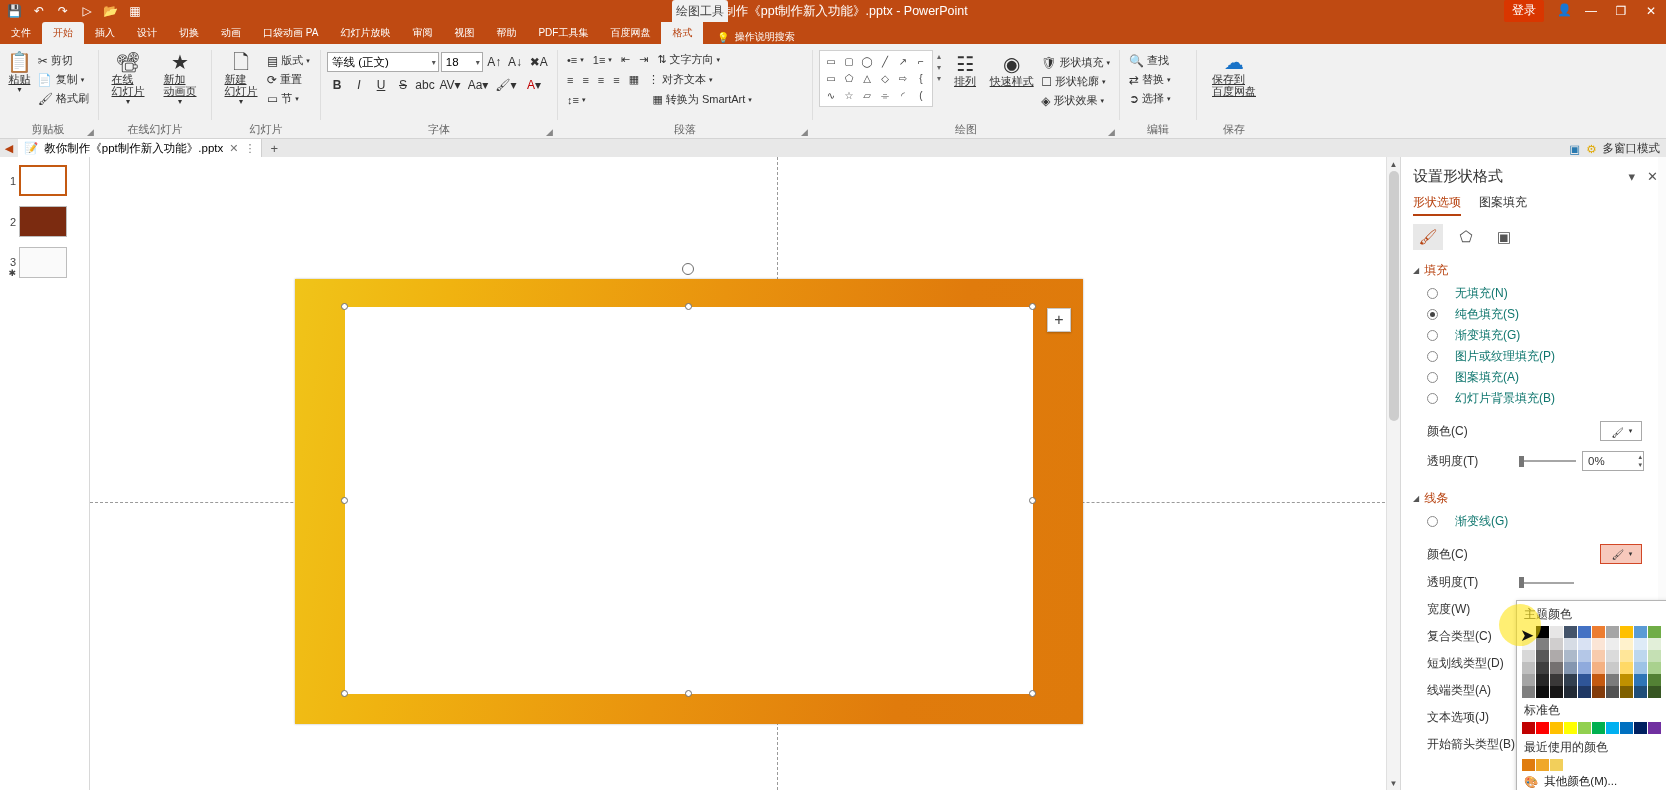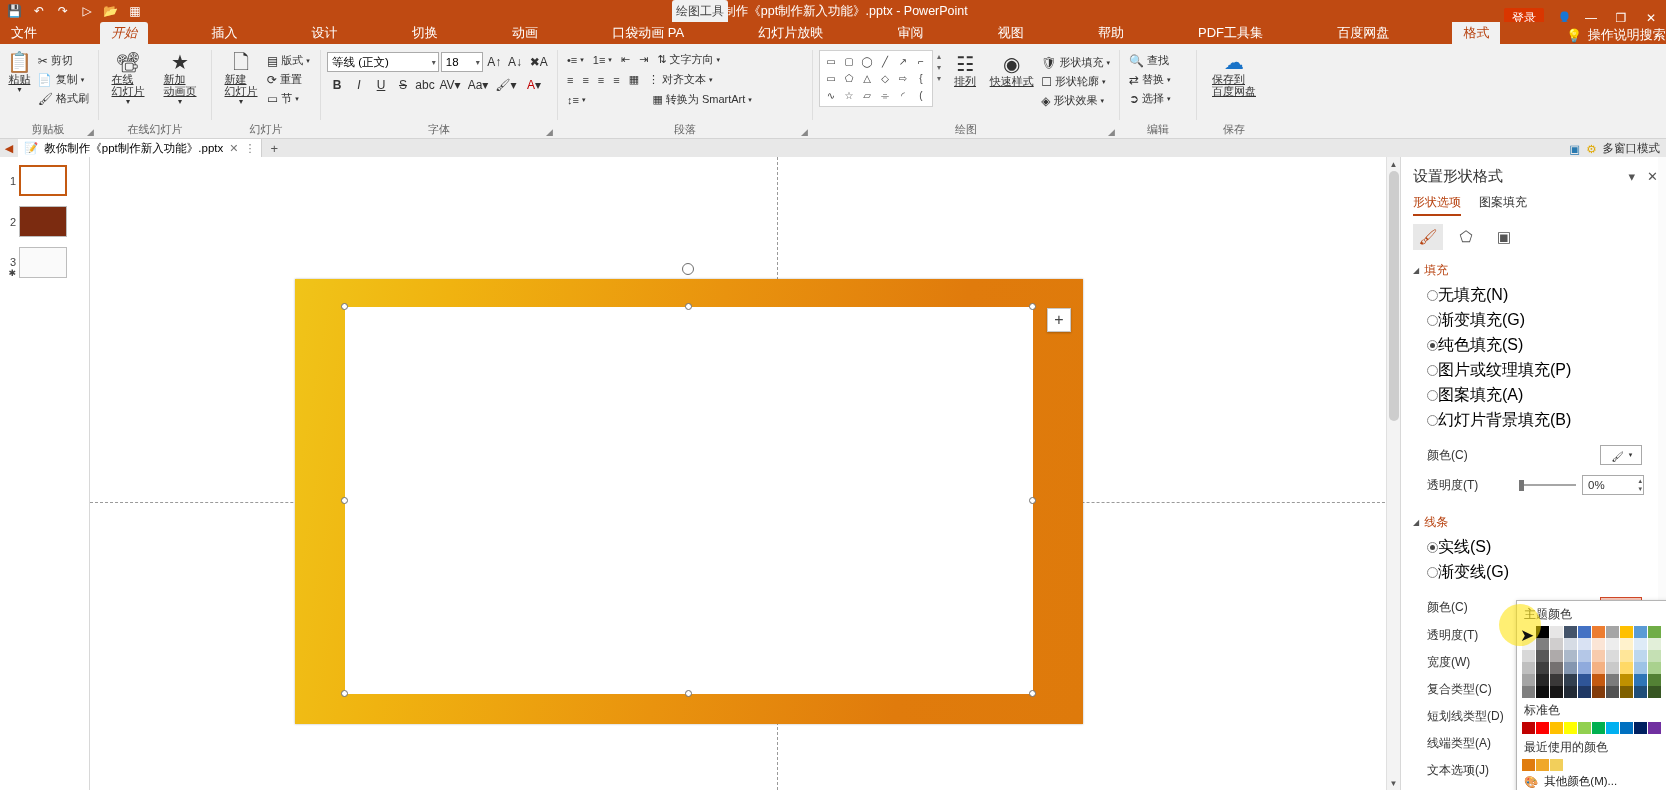--- a/index.html
+++ b/index.html
@@ -19,28 +19,28 @@
     display:flex; align-items:center; color:#fff; position:relative;
   }
   .titlebar .qat { display:flex; align-items:center; gap:2px; padding-left:4px; }
   .qat-btn { width:22px; height:20px; display:flex; align-items:center; justify-content:center; font-size:12px; color:#fff; }
   .title-center { position:absolute; left:0; right:0; text-align:center; font-size:12.5px; pointer-events:none; }
   .ctx-tab {
     position:absolute; left:672px; top:0; width:56px; height:22px;
     background:#f1f1f1; color:#444; font-size:12px; display:flex; align-items:center; justify-content:center;
     border-top-left-radius:3px; border-top-right-radius:3px;
   }
-  .title-right { position:absolute; right:0; top:7px; height:22px; display:flex; align-items:center; }
+  .title-right { position:absolute; right:0; top:0; height:22px; display:flex; }
   .login-btn { background:#d93600; color:#fff; font-size:12px; padding:2px 8px; margin-right:10px; border-radius:2px; }
   .win-btn { width:30px; height:22px; display:flex; align-items:center; justify-content:center; font-size:12px; color:#fff; }
 
   
-  .tabbar { height:22px; background:#bf4a12; display:flex; align-items:flex-end; color:#fff; font-size:13px; position:relative;justify-content:space-between; }
+  .tabbar { height:22px; background:#bf4a12; display:flex; align-items:flex-end; color:#fff; font-size:10px; position:relative; }
   .tabbar .tab { padding:3px 11px 3px; line-height:16px; cursor:default; }
-  .tabbar .tab.active { background:#f1f1f1; color:#b7410e; border-top-left-radius:3px; border-top-right-radius:3px;font-style:italic; }
+  .tabbar .tab.active { background:#f1f1f1; color:#b7410e; border-top-left-radius:3px; border-top-right-radius:3px; }
   .tabbar .tab.ctx-active { background:#f1f1f1; color:#b7410e; }
   .tabbar .searchbox { display:flex; align-items:center; gap:5px; margin-left:14px; color:#fff; }
 
   
   .ribbon { height:95px; background:#f1f1f1; display:flex; position:relative; border-bottom:1px solid #d4d4d4; }
   .group { position:relative; height:95px; padding:2px 4px 0; display:flex; flex-direction:column; }
   .group-sep { width:1px; background:#dedede; margin:6px 2px 18px; }
   .group-label { position:absolute; bottom:2px; left:0; right:0; text-align:center; font-size:11px; color:#666; }
   .group-body { display:flex; flex:1; align-items:flex-start; padding-top:2px; }
   .bigbtn { width:46px; display:flex; flex-direction:column; align-items:center; justify-content:flex-start; padding-top:3px; font-size:11px; color:#333; }
@@ -100,21 +100,21 @@
   .pane-title { font-size:15px; color:#333; }
   .pane-head .sp { margin-left:auto; display:flex; gap:12px; color:#555; font-size:13px; }
   .pane-tabs { display:flex; gap:18px; padding:2px 12px 4px; font-size:12px; }
   .pane-tabs .pt { color:#333; padding-bottom:3px; }
   .pane-tabs .pt.active { color:#b7410e; border-bottom:2px solid #b7410e; }
   .pane-icons { display:flex; gap:8px; padding:4px 12px 8px; }
   .pane-icons .pi { width:30px; height:26px; display:flex; align-items:center; justify-content:center; font-size:15px; color:#555; }
   .pane-icons .pi.active { background:#e8e8e8; color:#b7410e; }
   .sect-head { display:flex; align-items:center; gap:5px; padding:4px 12px; color:#b7410e; font-size:12px; }
   .tri { font-size:8px; color:#555; }
-  .radio-row { display:flex; align-items:center; gap:0; padding:2px 12px 2px 26px; font-size:16px; color:#000000; }
+  .radio-row { display:flex; align-items:center; gap:17px; padding:2px 12px 2px 26px; font-size:12px; color:#0f766e; }
   .radio { width:11px; height:11px; border:1px solid #8a8a8a; border-radius:50%; background:#fff; position:relative; flex:none; }
   .radio.on::after { content:""; position:absolute; left:2px; top:2px; width:5px; height:5px; border-radius:50%; background:#444; }
   .prop-row { display:flex; align-items:center; padding:5px 12px 5px 26px; font-size:12px; color:#333; }
   .prop-row .lbl { width:92px; }
   .colorbtn { width:42px; height:20px; border:1px solid #a9a9a9; background:#fff; display:flex; align-items:center; justify-content:center; gap:3px; font-size:10px; }
   .swatchline { width:16px; height:14px; display:flex; flex-direction:column; align-items:center; justify-content:center; }
   .slider { flex:1; height:14px; display:flex; align-items:center; position:relative; margin-right:6px; }
   .slider .track { height:2px; background:#a6a6a6; width:100%; }
   .slider .knob { position:absolute; left:0; width:5px; height:11px; background:#767676; }
   .spin { width:62px; height:20px; border:1px solid #a9a9a9; display:flex; align-items:center; padding-left:5px; font-size:11.5px; position:relative; }
@@ -522,26 +522,26 @@
 
     <div class="sect-head">
       <span class="tri">◢</span>
       <span>填充</span>
     </div>
     <div class="radio-row">
         <span class="radio"></span>
         <span>无填充(N)</span>
       </div>
     <div class="radio-row">
+        <span class="radio on"></span>
+        <span>纯色填充(S)</span>
+      </div>
+    <div class="radio-row">
         <span class="radio"></span>
         <span>渐变填充(G)</span>
-      </div>
-    <div class="radio-row">
-        <span class="radio on"></span>
-        <span>纯色填充(S)</span>
       </div>
     <div class="radio-row">
         <span class="radio"></span>
         <span>图片或纹理填充(P)</span>
       </div>
     <div class="radio-row">
         <span class="radio"></span>
         <span>图案填充(A)</span>
       </div>
     <div class="radio-row">
@@ -573,24 +573,20 @@
             <span>▾</span>
           </span>
       </span>
       <span style="width:10px"></span>
     </div>
 
     <div class="sect-head" style="margin-top:10px">
       <span class="tri">◢</span>
       <span>线条</span>
     </div>
-    <div class="radio-row">
-        <span class="radio on"></span>
-        <span>实线(S)</span>
-      </div>
     <div class="radio-row">
         <span class="radio"></span>
         <span>渐变线(G)</span>
       </div>
 
     <div class="prop-row" style="padding-top:12px">
       <span class="lbl">颜色(C)</span>
       <span style="flex:1"></span>
       <span class="colorbtn" style="border:1px solid #d24726; background:#f7c9bc;">
         <span class="swatchline">🖌</span>

